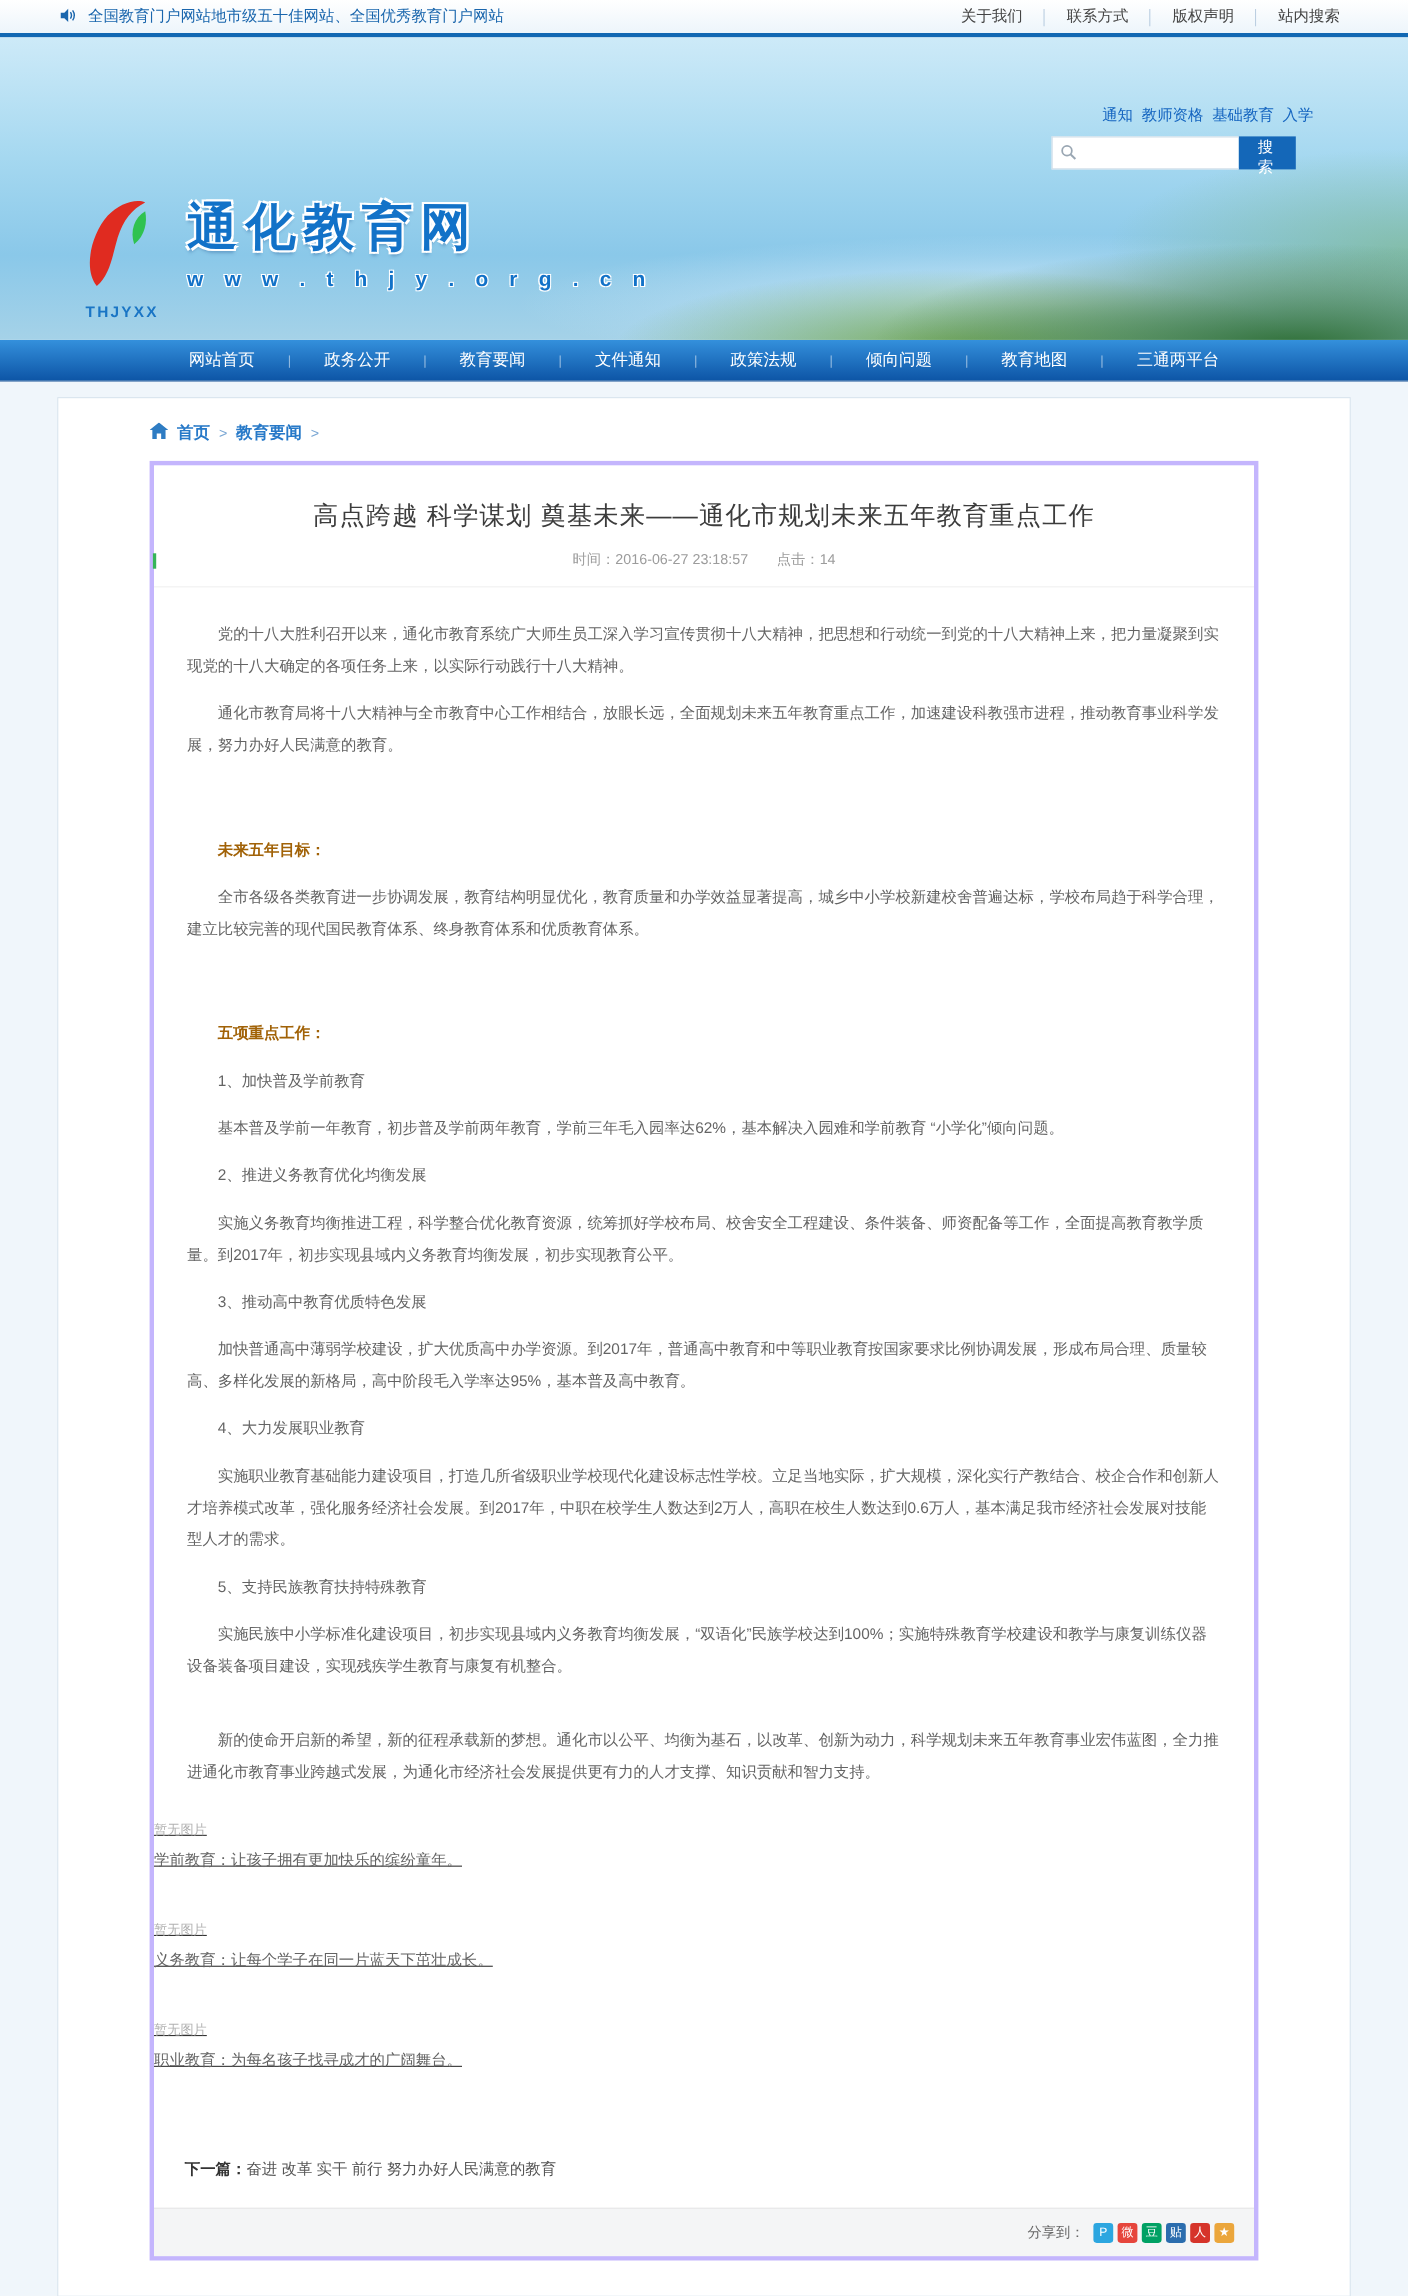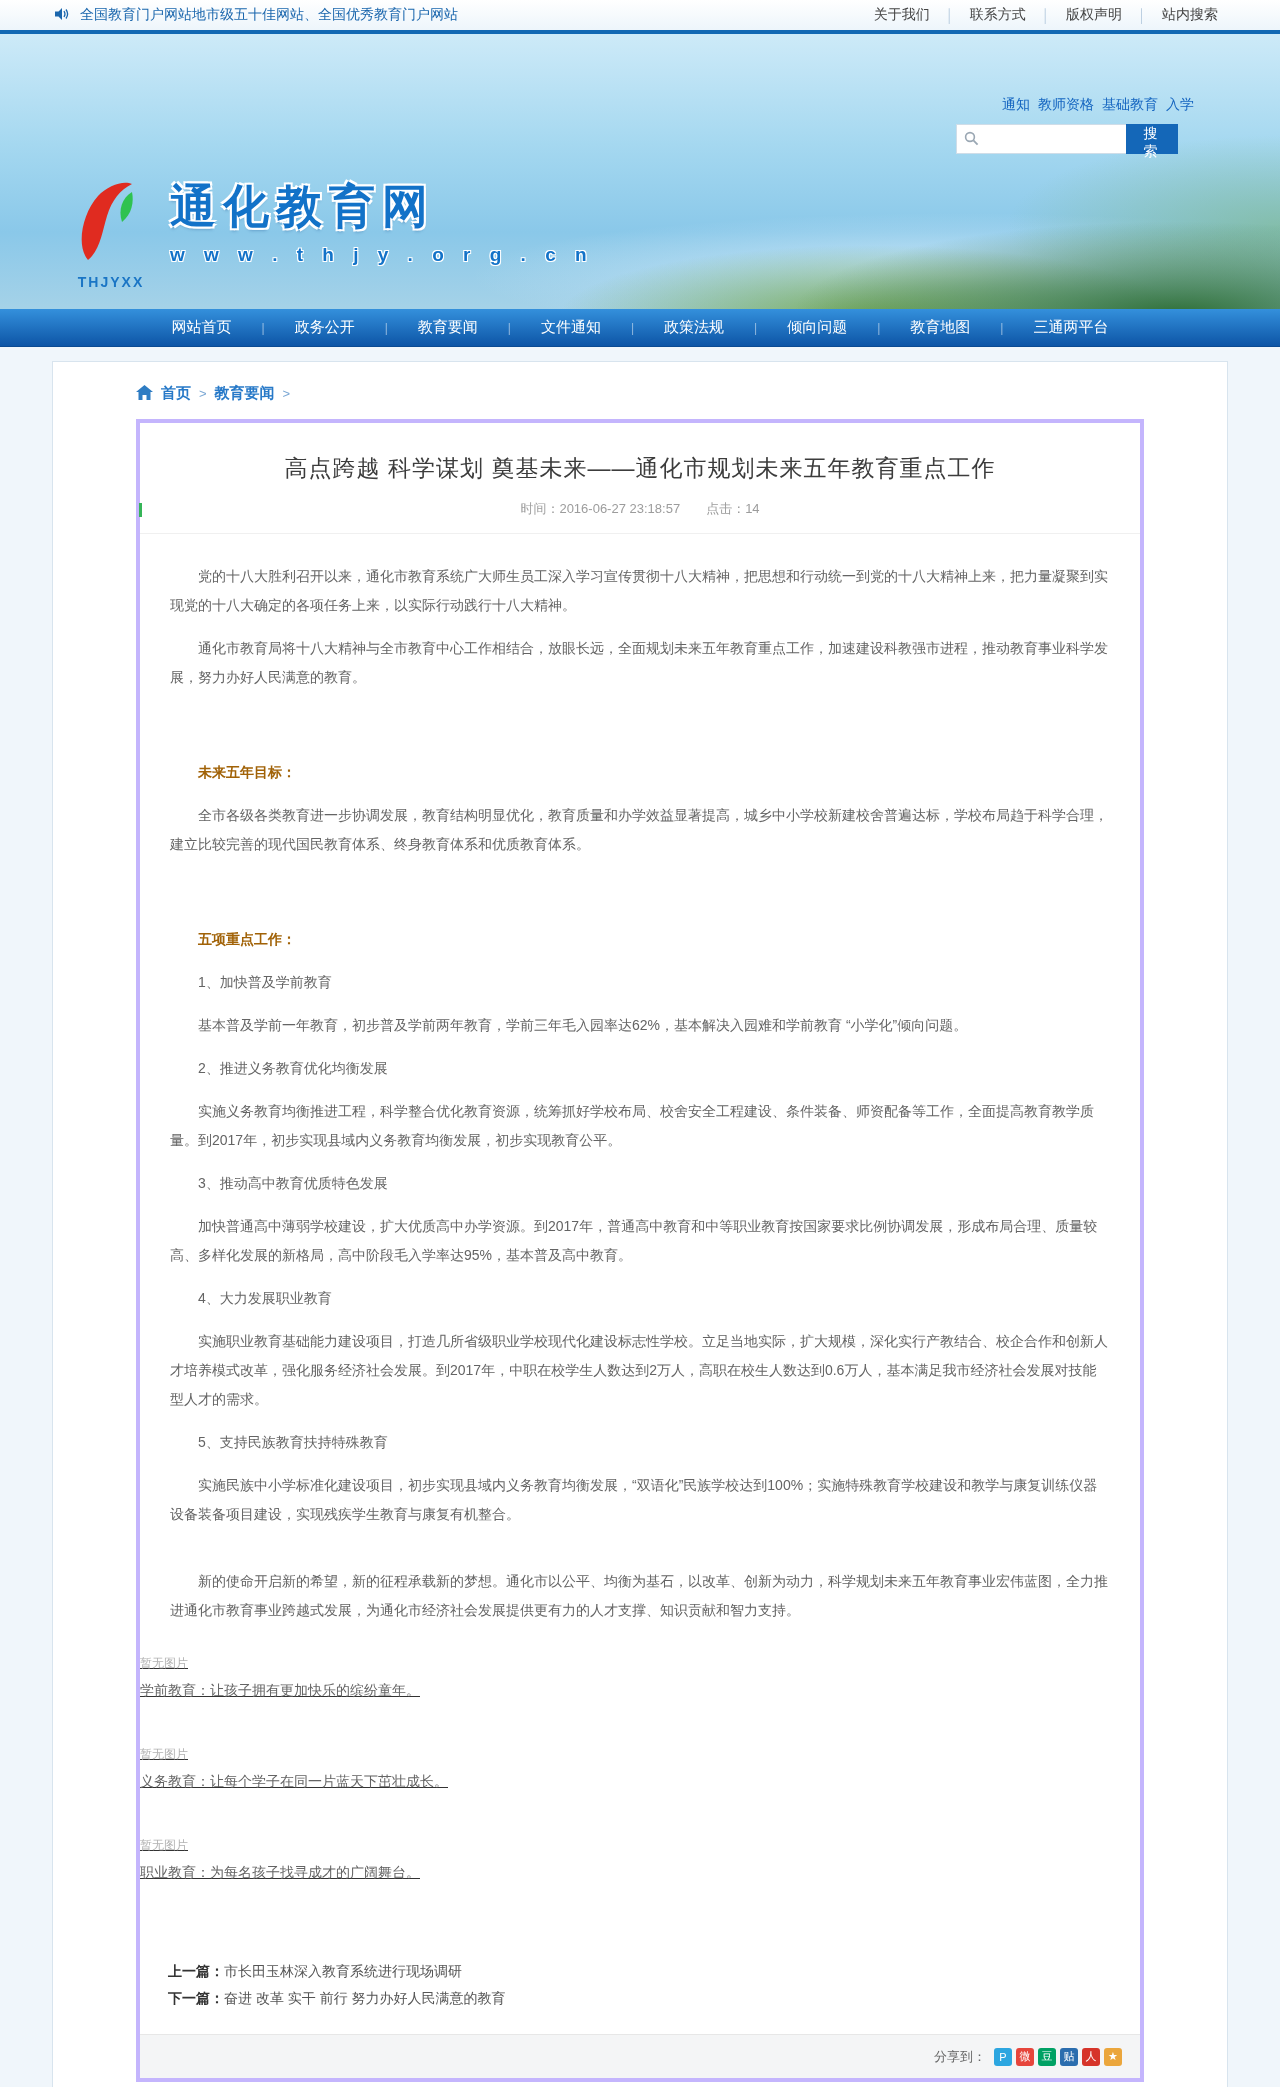--- a/index.html
+++ b/index.html
@@ -317,23 +317,20 @@
           </figure>
 
           <figure class="fig">
             <div class="fig-ph">暂无图片</div>
             <figcaption class="fig-cap">职业教育：为每名孩子找寻成才的广阔舞台。</figcaption>
           </figure>
         </div>
 
       <div class="prevnext">
         <div>
-          <span class="pn-label">上一篇：</span><span class="pn-link">市长田玉林深入教育系统进行现场调研</span>
-        </div>
-        <div>
           <span class="pn-label">下一篇：</span><span class="pn-link">奋进 改革 实干 前行 努力办好人民满意的教育</span>
         </div>
       </div>
 
       <div class="share-bar">
         <span class="share-label">分享到：</span>
         <span style="display:flex;gap:4px;">
 
             <span class="share-icon" style="background: rgb(44, 166, 224);">P</span>
 

